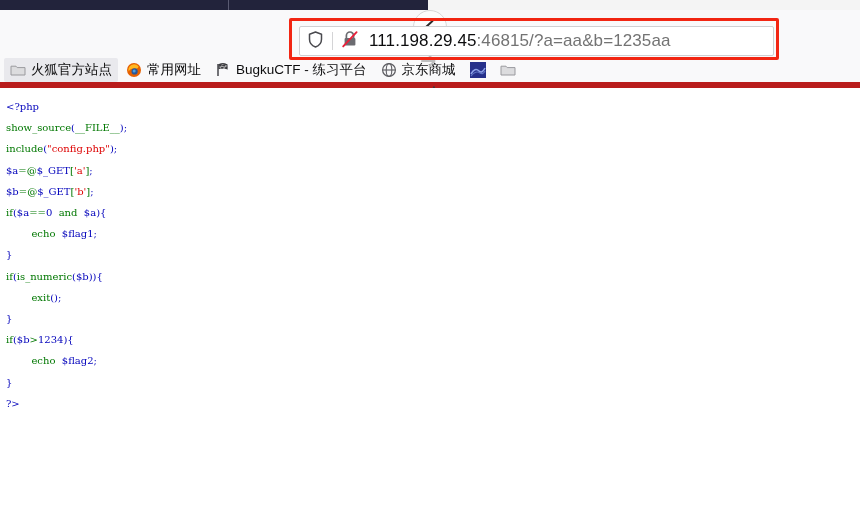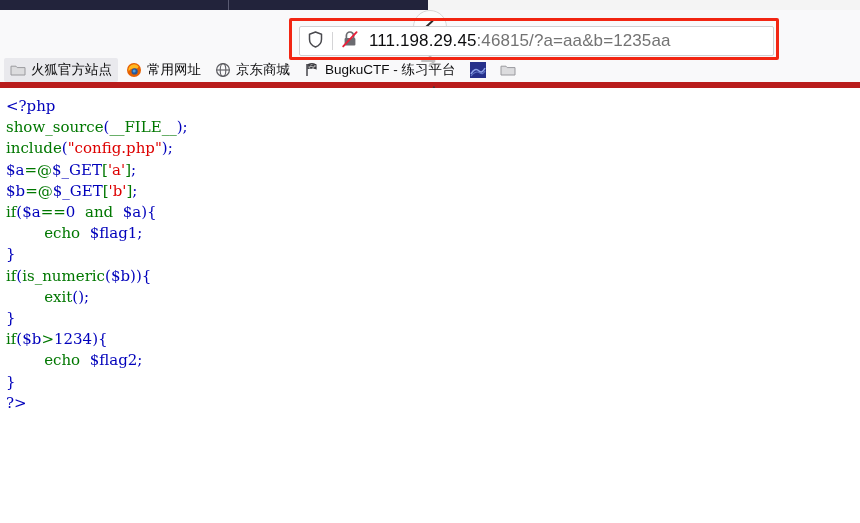--- a/index.html
+++ b/index.html
@@ -108,21 +108,21 @@
   }
   .bm-icon { width: 16px; height: 16px; flex: 0 0 auto; display: block; }
 
   
   .content { position: relative; height: 415px; background: #fff; }
 
   pre.code {
     margin: 0;
     padding: 8px 0 0 6px;
     font-family: "DejaVu Serif", "Liberation Serif", serif;
-    font-size: 15px;
+    font-size: 10px;
     line-height: 21.2px;
     color: #0000bb;
     white-space: pre;
   }
   .k { color: #007700; }   
   .s { color: #dd0000; }   
   .v { color: #0000bb; }
 </style>
 </head>
 <body>
@@ -216,44 +216,44 @@
         <circle cx="8.6" cy="9.4" r="3.1" fill="#2b5797"></circle>
         <circle cx="8.2" cy="9.1" r="1.5" fill="#4b9fe1"></circle>
       </svg>
     </span>
     <span class="bm-label">常用网址</span>
   </div>
 
 
   <div class="bm">
     <span class="bm-icon">
-      <svg width="16" height="16" viewBox="0 0 16 16">
-        <circle cx="8" cy="8" r="6.4" fill="none" stroke="#5c5c61" stroke-width="1.2"></circle>
-        <ellipse cx="8" cy="8" rx="2.8" ry="6.4" fill="none" stroke="#5c5c61" stroke-width="1.1"></ellipse>
-        <path d="M1.7 8 H14.3" stroke="#5c5c61" stroke-width="1.1"></path>
-      </svg>
-    </span>
-    <span class="bm-label">京东商城</span>
-  </div>
-
-  <div class="bm">
-    <span class="bm-icon">
       <svg width="17" height="16" viewBox="0 0 17 16">
         <path d="M3 14 V2" stroke="#3a3a3e" stroke-width="1.4"></path>
         <path d="M4 2.6 q4 -1.8 8 0 q-4 1.8 -8 0 Z" fill="#f2f2f2" stroke="#3a3a3e" stroke-width="1"></path>
         <g fill="#3a3a3e">
           <rect x="4.2" y="2.6" width="2" height="2"></rect>
           <rect x="8.2" y="2.6" width="2" height="2"></rect>
           <rect x="6.2" y="4.6" width="2" height="2"></rect>
           <rect x="10.2" y="4.6" width="2" height="2"></rect>
         </g>
         <path d="M4 2.4 q4 -1.6 8 0.4 l0 4 q-4 -2 -8 -0.4 Z" fill="none" stroke="#3a3a3e" stroke-width="1.1"></path>
       </svg>
     </span>
     <span class="bm-label">BugkuCTF - 练习平台</span>
+  </div>
+
+  <div class="bm">
+    <span class="bm-icon">
+      <svg width="16" height="16" viewBox="0 0 16 16">
+        <circle cx="8" cy="8" r="6.4" fill="none" stroke="#5c5c61" stroke-width="1.2"></circle>
+        <ellipse cx="8" cy="8" rx="2.8" ry="6.4" fill="none" stroke="#5c5c61" stroke-width="1.1"></ellipse>
+        <path d="M1.7 8 H14.3" stroke="#5c5c61" stroke-width="1.1"></path>
+      </svg>
+    </span>
+    <span class="bm-label">京东商城</span>
   </div>
 
   <div class="bm">
     <span class="bm-icon">
       <svg width="16" height="16" viewBox="0 0 16 16">
         <rect x="0" y="0" width="16" height="16" fill="#26308a"></rect>
         <path d="M1 12 Q5 5 9 9 Q12 12 15 6" fill="none" stroke="#8ea2e8" stroke-width="1.6"></path>
         <path d="M1 14 Q6 8 10 11 Q13 13 15 9" fill="none" stroke="#5f74c4" stroke-width="1.2"></path>
       </svg>
     </span>

